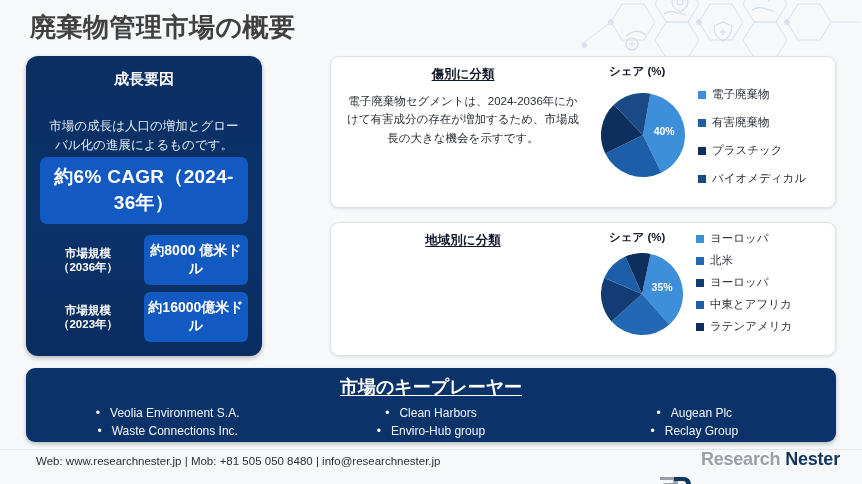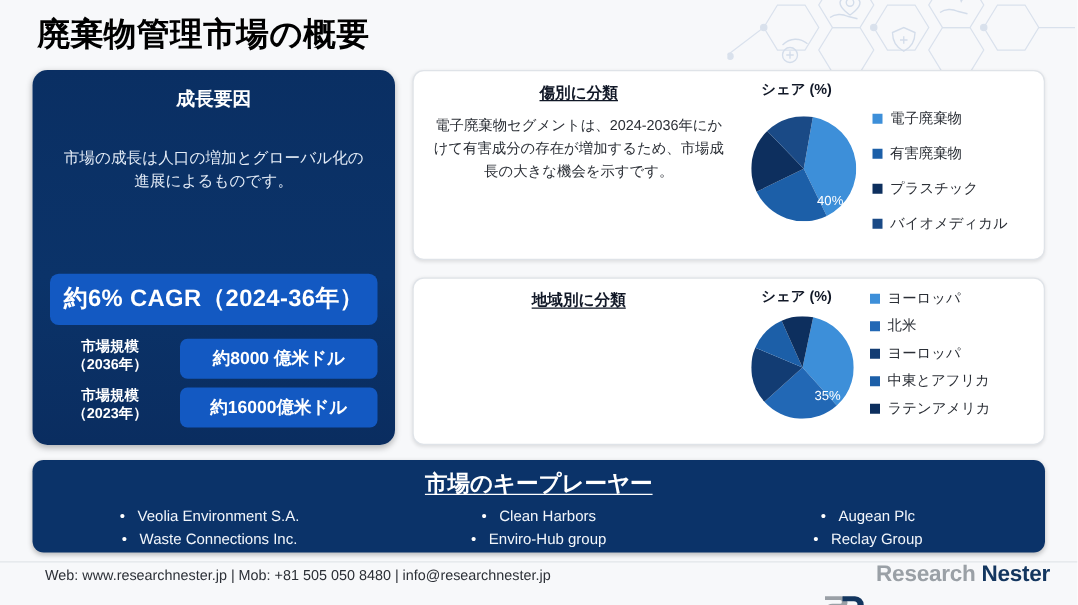--- a/index.html
+++ b/index.html
@@ -23,29 +23,29 @@
     opacity: 0.55;
     pointer-events: none;
   }
 
   
   .page-title {
     position: absolute;
     left: 30px; top: 10px;
     font-size: 26px;
     font-weight: bold;
-    color: #000000;
+    color: #404040;
     letter-spacing: 0.5px;
   }
 
   
   .left-panel {
     position: absolute;
     left: 26px; top: 56px;
-    width: 290px; height: 300px;
+    width: 236px; height: 300px;
     background: linear-gradient(180deg, #0a2f63 0%, #0b3369 55%, #0a2d60 100%);
     border-radius: 12px;
     box-shadow: 0 2px 5px rgba(0,0,0,0.28);
     padding: 12px 14px 14px 14px;
     display: flex;
     flex-direction: column;
   }
   .left-panel-title {
     text-align: center;
     color: #ffffff;
@@ -68,21 +68,21 @@
     color: #ffffff;
     font-size: 19px;
     font-weight: bold;
     text-align: center;
     padding: 7px 4px 8px 4px;
     letter-spacing: 0.3px;
   }
   .metric-rows { margin-top: 11px; }
   .metric-row {
     display: flex;
-    align-items: flex-start;
+    align-items: center;
     margin-bottom: 7px;
   }
   .metric-row:last-child { margin-bottom: 0; }
   .metric-label {
     width: 96px;
     flex: 0 0 96px;
     color: #ffffff;
     font-size: 11.5px;
     font-weight: bold;
     text-align: center;
@@ -148,23 +148,22 @@
   .pie-wrap {
     position: absolute;
     left: 8px;
   }
   #pie-segment-wrap { top: 36px; }
   #pie-region-wrap  { top: 30px; }
   .pie-pct {
     position: absolute;
     color: #ffffff;
     font-size: 10.5px;
-    font-weight: normal;
+    font-weight: bold;
     pointer-events: none;
-    margin-top: 30px;
   }
 
   .legend {
     position: absolute;
     display: flex;
     flex-direction: column;
   }
   #legend-segment { left: 105px; top: 30px; gap: 13px; }
   #legend-region  { left: 103px; top: 8px;  gap: 7px; }
   .legend-item {

